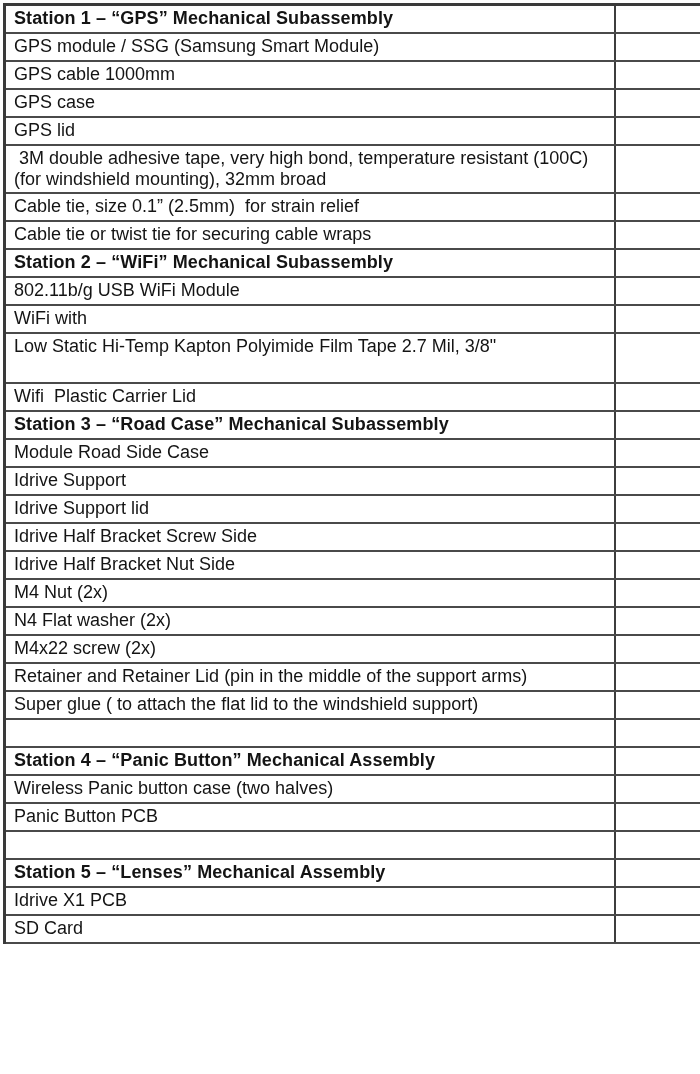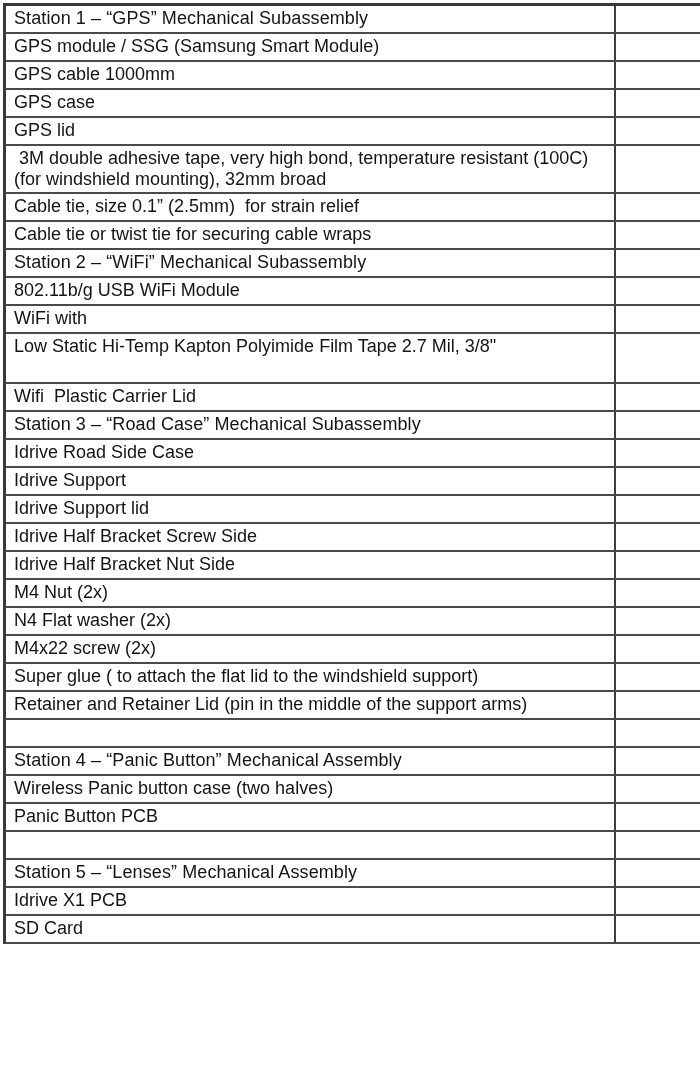--- a/index.html
+++ b/index.html
@@ -38,21 +38,21 @@
     height: 22px;
     padding: 2px 6px 2px 8px;
     white-space: pre-wrap;
     word-wrap: break-word;
     overflow: hidden;
   }
   td.qty {
     border-left: 2px solid #3d3d3d;
     padding: 2px 2px;
   }
-  tr.section td.item { font-weight: normal; letter-spacing: 0.1px; }
+  tr.section td.item { font-weight: bold; letter-spacing: 0.1px; }
   tr.tall td { height: 44px; margin-left: 16px; }
   tr.empty td { height: 22px; }
 </style>
 </head>
 <body>
 
 <div class="page">
   <table class="parts">
     <colgroup>
       <col class="c-item">
@@ -109,21 +109,21 @@
         </tr>
         <tr class="item">
           <td class="item">Wifi  Plastic Carrier Lid</td>
           <td class="qty"></td>
         </tr>
         <tr class="section">
           <td class="item">Station 3 – “Road Case” Mechanical Subassembly</td>
           <td class="qty"></td>
         </tr>
         <tr class="item">
-          <td class="item">Idrive Road Side Case</td>
+          <td class="item">Module Road Side Case</td>
           <td class="qty"></td>
         </tr>
         <tr class="item">
           <td class="item">Idrive Support</td>
           <td class="qty"></td>
         </tr>
         <tr class="item">
           <td class="item">Idrive Support lid</td>
           <td class="qty"></td>
         </tr>
@@ -141,25 +141,25 @@
         </tr>
         <tr class="item">
           <td class="item">N4 Flat washer (2x)</td>
           <td class="qty"></td>
         </tr>
         <tr class="item">
           <td class="item">M4x22 screw (2x)</td>
           <td class="qty"></td>
         </tr>
         <tr class="item">
-          <td class="item">Super glue ( to attach the flat lid to the windshield support)</td>
+          <td class="item">Retainer and Retainer Lid (pin in the middle of the support arms)</td>
           <td class="qty"></td>
         </tr>
         <tr class="item">
-          <td class="item">Retainer and Retainer Lid (pin in the middle of the support arms)</td>
+          <td class="item">Super glue ( to attach the flat lid to the windshield support)</td>
           <td class="qty"></td>
         </tr>
         <tr class="empty">
           <td class="item"></td>
           <td class="qty"></td>
         </tr>
         <tr class="section">
           <td class="item">Station 4 – “Panic Button” Mechanical Assembly</td>
           <td class="qty"></td>
         </tr>

